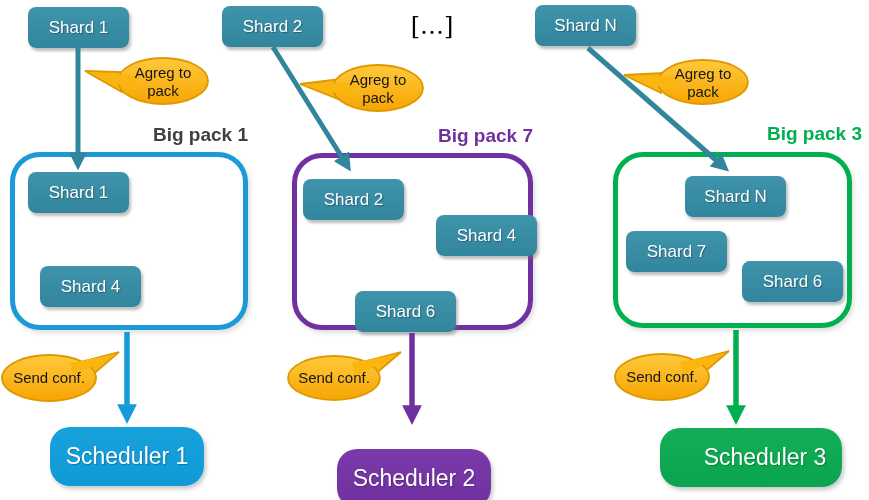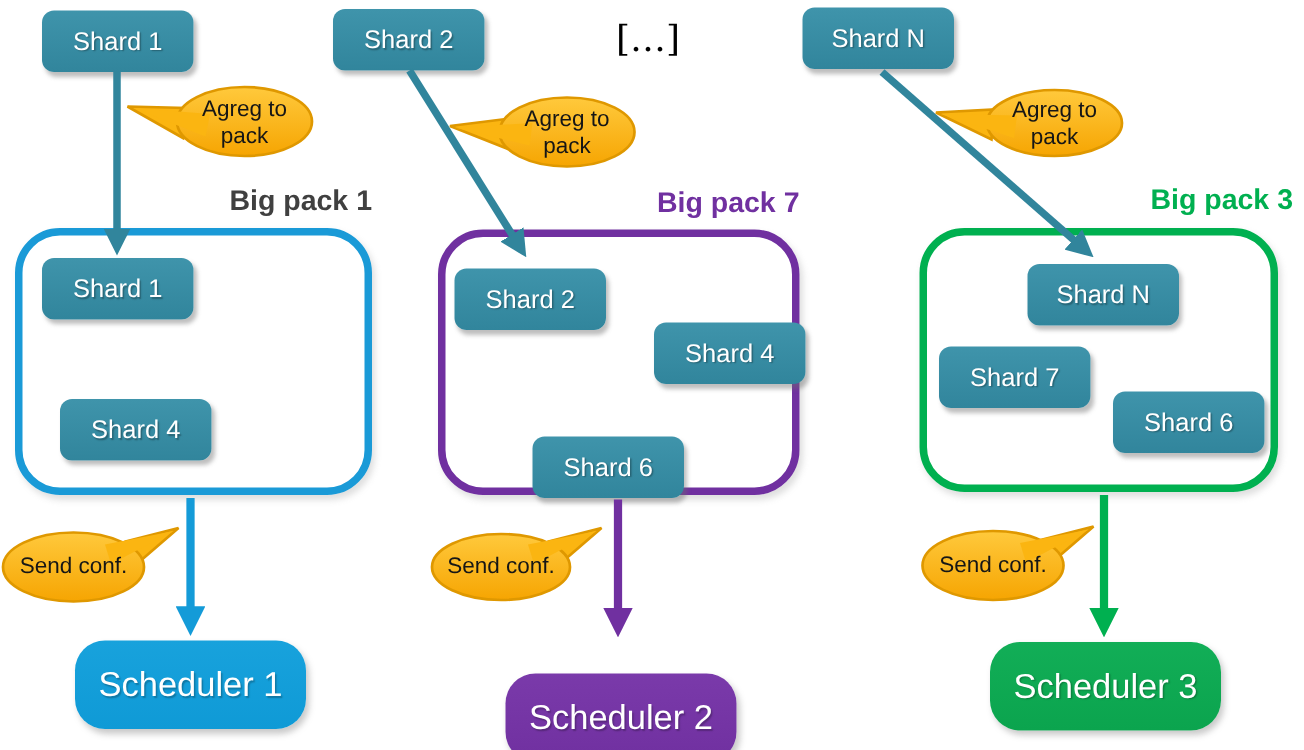--- a/index.html
+++ b/index.html
@@ -23,21 +23,21 @@
     text-shadow:1px 1px 1px rgba(0,0,0,.30);
   }
   .sched{
     position:absolute;z-index:2;width:154px;height:59px;border-radius:20px;
     color:#fff;font-size:23px;display:flex;align-items:center;justify-content:center;
     box-shadow:2px 3px 4px rgba(120,120,120,.40);
     text-shadow:1px 1px 1px rgba(0,0,0,.25);
   }
   .sched.s1{background:linear-gradient(#18A2DC,#0F9AD6);}
   .sched.s2{background:linear-gradient(#7A3AAA,#7030A0);}
-  .sched.s3{background:linear-gradient(#12AE57,#0BA44E);}
+  .sched.s3{background:linear-gradient(#12AE57,#0BA44E);padding-left:28px;}
   .pack-label{
     position:absolute;z-index:2;width:122px;font-weight:bold;font-size:19px;text-align:right;
   }
   .pack-label.l1{color:#404040;}
   .pack-label.l2{color:#7030A0;}
   .pack-label.l3{color:#00B050;}
   .bubble-text{
     position:absolute;z-index:4;font-size:15px;color:#161616;text-align:center;line-height:1.2;
   }
   .ellipsis{

